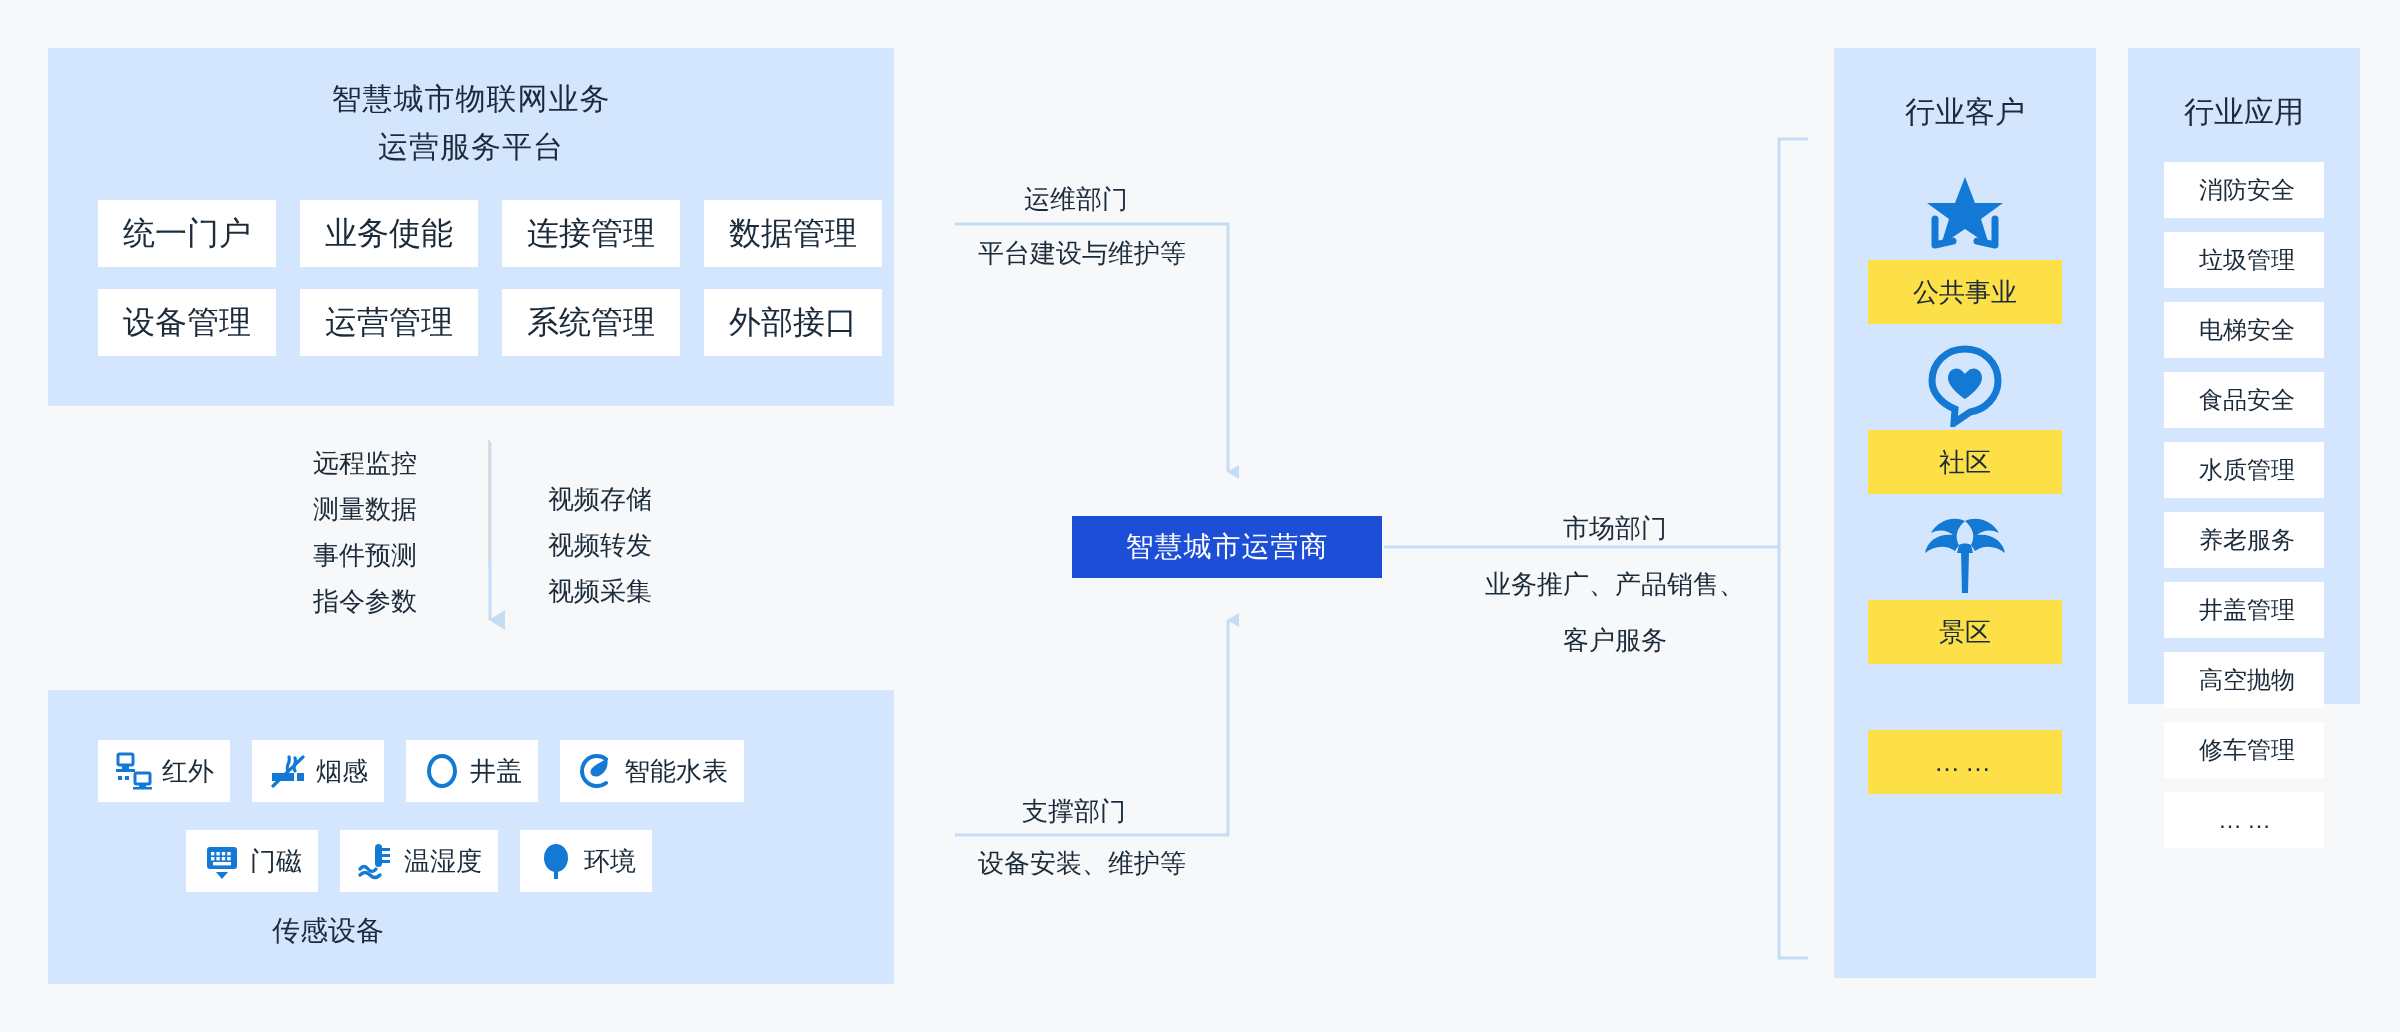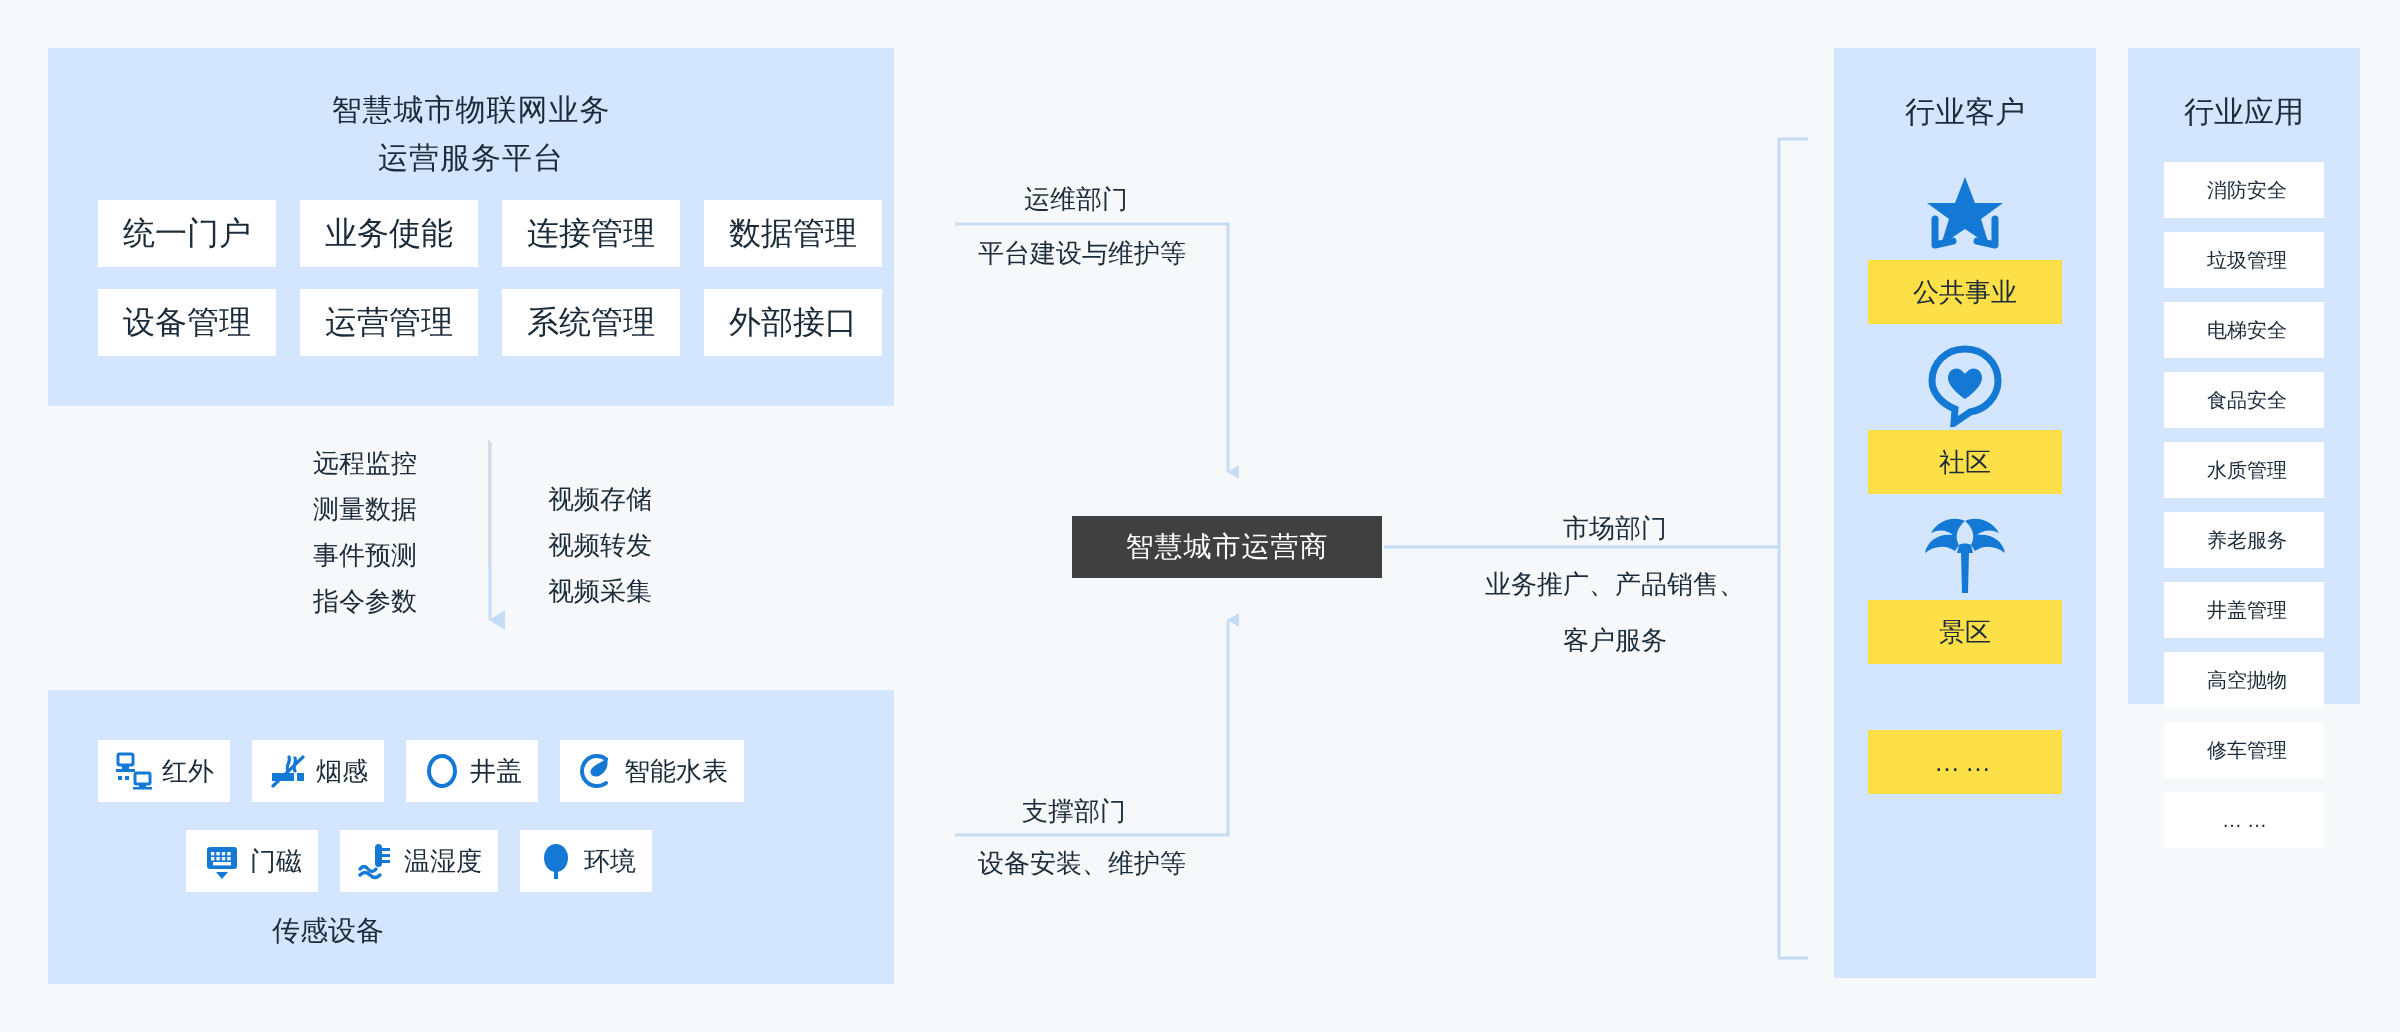--- a/index.html
+++ b/index.html
@@ -18,21 +18,21 @@
   .cell{
     background:#ffffff;
     display:flex;align-items:center;justify-content:center;
     color:#1c2b3a;
     box-sizing:border-box;
   }
 
   
   #platform-panel{left:48px;top:48px;width:846px;height:358px;}
   .platform-title{
-    position:absolute;left:0;top:38px;width:100%;
+    position:absolute;left:0;top:27px;width:100%;
     text-align:center;font-size:30px;line-height:48px;letter-spacing:1px;
   }
   .platform-grid{
     position:absolute;left:50px;top:152px;
     display:grid;grid-template-columns:repeat(4,178px);
     grid-auto-rows:67px;column-gap:24px;row-gap:22px;
   }
   .platform-grid .cell{font-size:32px;}
 
   
@@ -55,21 +55,21 @@
     gap:8px;padding:0 16px;box-sizing:border-box;font-size:26px;white-space:nowrap;
   }
   .sensor-cell .s-ico{flex:0 0 auto;display:block;}
   #sensor-caption{
     position:absolute;left:0;top:222px;width:560px;text-align:center;font-size:28px;
   }
 
   
   #operator-box{
     position:absolute;left:1072px;top:516px;width:310px;height:62px;
-    background:#404040;color:#fff;display:flex;align-items:center;justify-content:center;
+    background:#1d4ed8;color:#fff;display:flex;align-items:center;justify-content:center;
     font-size:28px;letter-spacing:1px;
   }
 
   
   .conn-label{position:absolute;font-size:26px;line-height:42px;white-space:nowrap;}
   #label-ops-title{left:1024px;top:178px;}
   #label-ops-sub{left:978px;top:232px;}
   #label-support-title{left:1022px;top:790px;}
   #label-support-sub{left:978px;top:842px;}
   #label-market{left:1450px;top:500px;text-align:center;width:330px;}
@@ -82,21 +82,21 @@
   .cust-item{margin-bottom:14px;}
   .cust-ico{height:92px;display:flex;align-items:center;justify-content:center;}
   .cust-label{background:#fde047;height:64px;display:flex;align-items:center;justify-content:center;font-size:26px;}
   .cust-spacer{height:52px;}
 
   
   #apps-panel{left:2128px;top:48px;width:232px;height:656px;}
   .apps-head{position:absolute;left:0;top:44px;width:100%;text-align:center;font-size:30px;}
   .apps-list{position:absolute;left:36px;top:114px;width:160px;
              display:flex;flex-direction:column;gap:14px;}
-  .apps-list .cell{height:56px;font-size:20px;padding-left:6px;}
+  .apps-list .cell{height:56px;font-size:24px;padding-left:6px;}
 
   
   #lines{position:absolute;left:0;top:0;width:2400px;height:1032px;pointer-events:none;}
   .dots{letter-spacing:5px;font-size:26px;line-height:1;}
 </style>
 </head>
 <body>
 
 <div class="stage">
 

